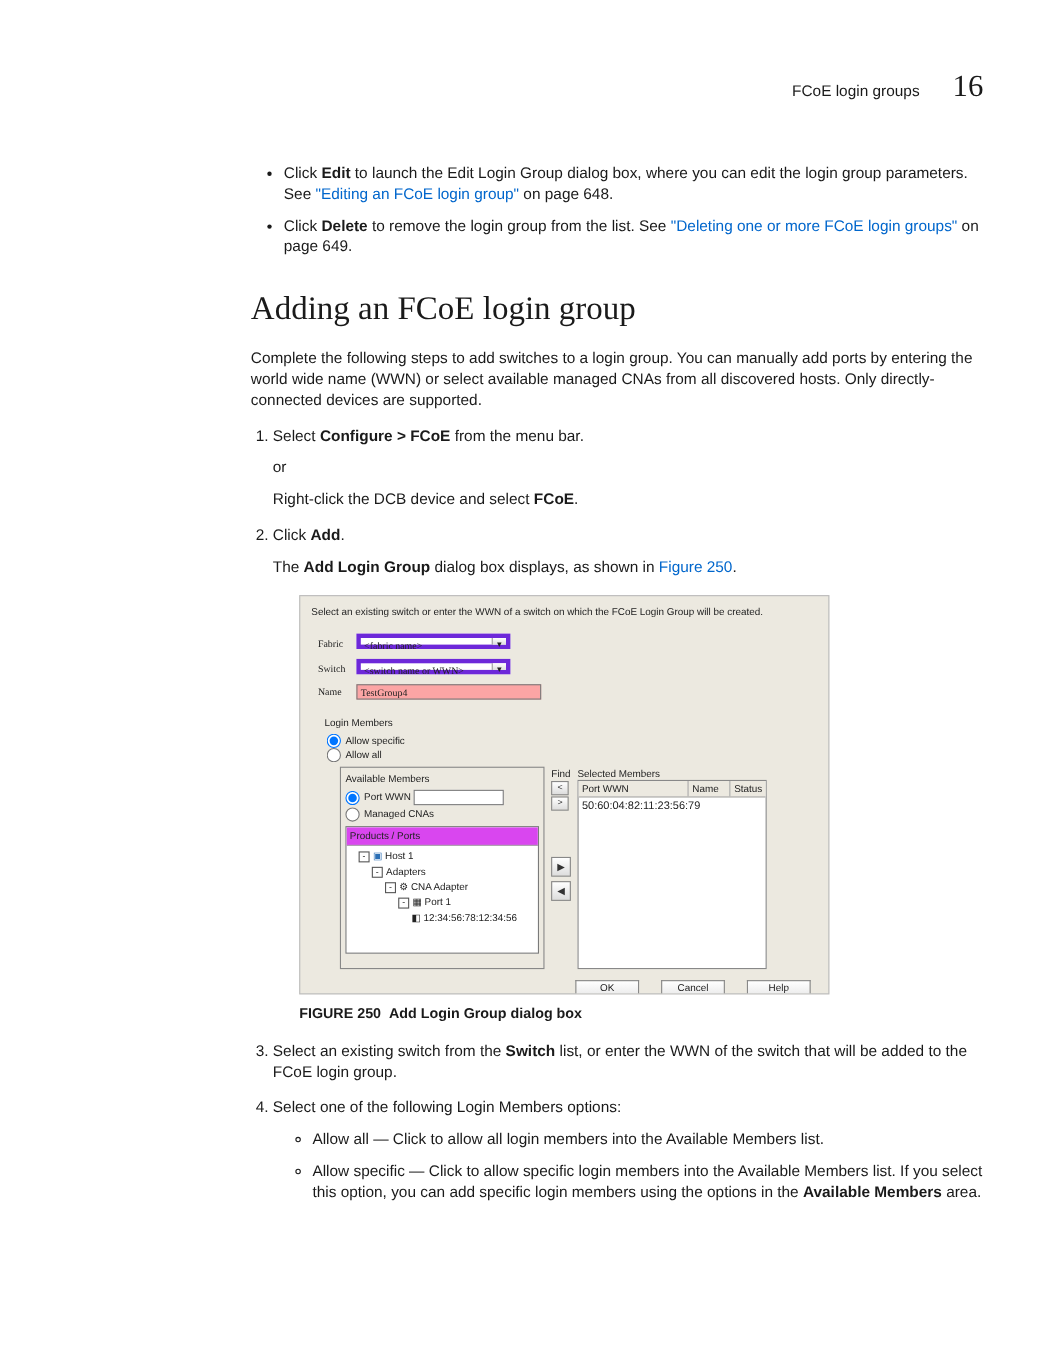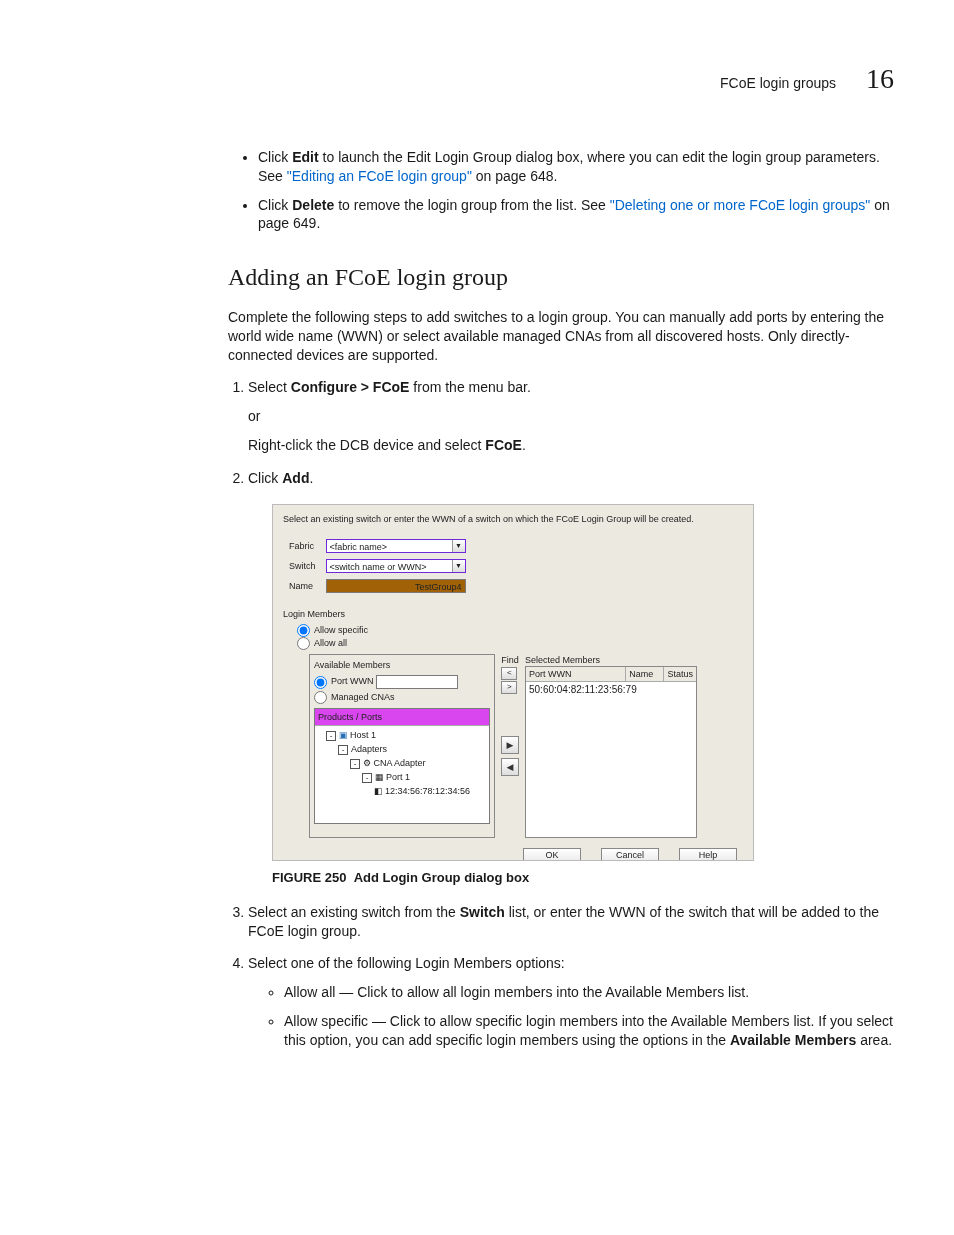--- a/index.html
+++ b/index.html
@@ -23,21 +23,21 @@
   .header-text { font-size: 14px; }
   .header-num  { font-size: 28px; font-family: Georgia, 'Times New Roman', serif; }
   .content { margin-left: 168px; }
   ul.top { padding-left: 30px; margin: 0 0 28px 0; }
   ul.top > li { margin-bottom: 10px; }
   .link { color: #0066cc; }
   .bold { font-weight: bold; }
   h2 {
     font-family: Georgia, 'Times New Roman', serif;
     font-weight: normal;
-    font-size: 24px;
+    font-size: 30px;
     margin: 28px 0 14px 0;
   }
   p.intro { margin: 0 0 14px 0; }
   ol.steps { padding-left: 20px; margin: 0; }
   ol.steps > li { margin-bottom: 14px; }
   ol.steps > li > div.sub { margin-top: 10px; }
   .figure-wrap { margin: 16px 0 8px 24px; }
   .figure-caption { margin: 6px 0 16px 24px; font-size: 13px; }
   .figure-caption .flabel { font-weight: bold; }
   ul.sub { padding-left: 36px; margin: 10px 0 0 0; }
@@ -47,40 +47,40 @@
   .dlg {
     background: #ece9e0;
     border: 1px solid #bbb;
     width: 460px;
     font-family: Tahoma, Arial, sans-serif;
     font-size: 9px;
     color: #222;
     padding: 8px 10px 0 10px;
   }
   .dlg .instr { margin-bottom: 10px; }
-  .dlg table.form td { padding: 2px 4px; vertical-align: middle; }
+  .dlg table.form td { padding: 2px 4px; vertical-align: middle; font-family: Liberation Serif, serif; }
   .sel {
-    background: #fff; border: 1px solid #6d28d9;
+    background: #fff; border: 4px solid #6d28d9;
     width: 140px; height: 14px; display: inline-block;
     padding: 0 3px; line-height: 14px; position: relative;
     box-sizing: border-box;
   }
   .sel .arrow {
     position: absolute; right: 0; top: 0; width: 12px; height: 100%;
     background: linear-gradient(#fff,#ddd);
     border-left: 1px solid #999;
     text-align: center; line-height: 12px; font-size: 7px;
   }
   .txt {
-    background: #a16207; border: 1px solid #7a7a7a;
-    width: 140px; height: 14px; display: inline-block;
-    padding: 0 3px; line-height: 14px; box-sizing: border-box; text-align: right;
+    background: #fca5a5; border: 1px solid #7a7a7a;
+    width: 168px; height: 14px; display: inline-block;
+    padding: 0 3px; line-height: 14px; box-sizing: border-box;
   }
   .radio { margin: 0 4px 0 0; vertical-align: middle; }
-  .panel-label { margin: 10px 0 4px 0; }
+  .panel-label { margin: 10px 0 4px 12px; }
   .members-row { display: flex; gap: 6px; margin-left: 26px; margin-top: 4px; }
   .avail {
     border: 1px solid #888; background: #ece9e0;
     width: 176px; padding: 4px;
   }
   .right-stack { display: flex; flex-direction: column; align-items: center; }
   .findcol { text-align: left; font-size: 9px; }
   .findcol .smallbtn {
     border: 1px solid #888; background: linear-gradient(#fff,#ddd);
     width: 14px; height: 11px; line-height: 9px; font-size: 8px;
@@ -157,20 +157,23 @@
 <ol class="steps">
   <li>
     <span>Select </span><span class="bold">Configure &gt; FCoE</span><span> from the menu bar.</span>
     <div class="sub">or</div>
     <div class="sub">
       <span>Right-click the DCB device and select </span><span class="bold">FCoE</span><span>.</span>
     </div>
   </li>
   <li>
     <span>Click </span><span class="bold">Add</span><span>.</span>
+    <div class="sub">
+      <span>The </span><span class="bold">Add Login Group</span><span> dialog box displays, as shown in </span><span class="link">Figure 250</span><span>.</span>
+    </div>
 
     
     <div class="figure-wrap">
       <div class="dlg">
         <div class="instr">Select an existing switch or enter the WWN of a switch on which the FCoE Login Group will be created.</div>
         <table class="form">
           <tbody>
                 <tr>
             <td>Fabric</td>
             <td><span class="sel"><span>&lt;fabric name&gt;</span><span class="arrow">▼</span></span></td>

